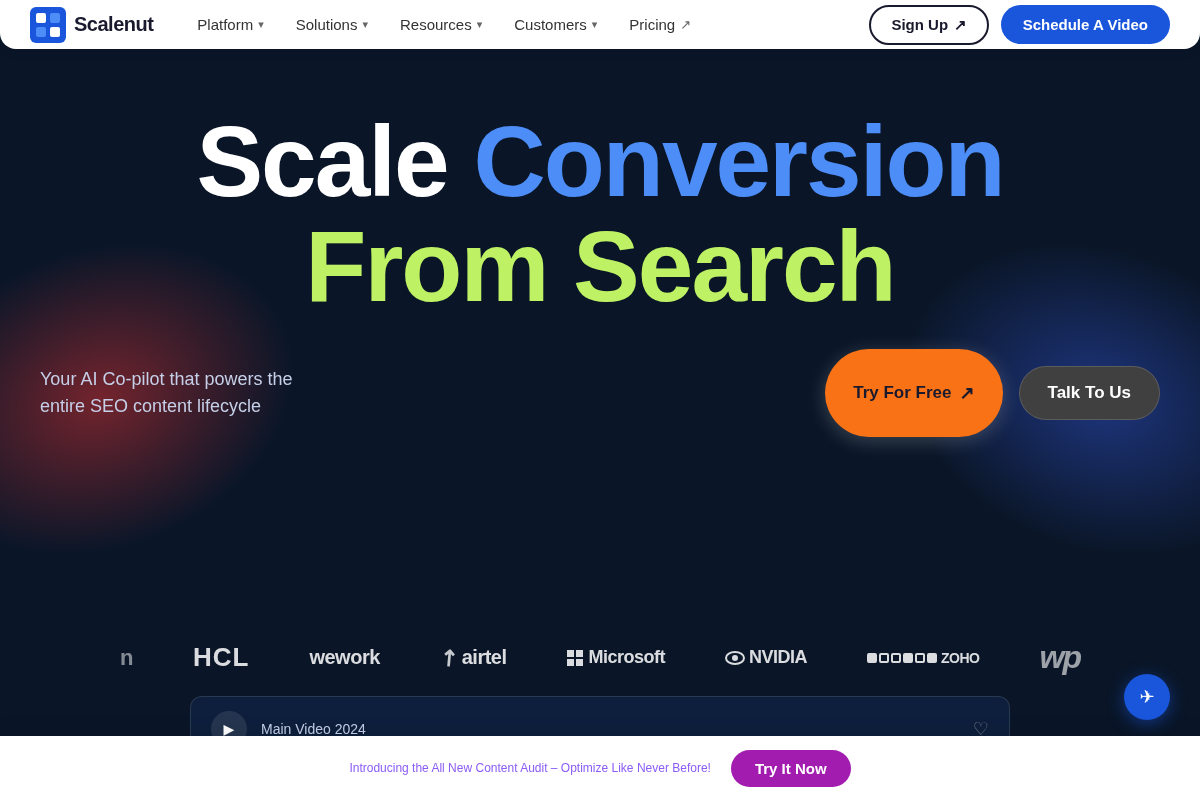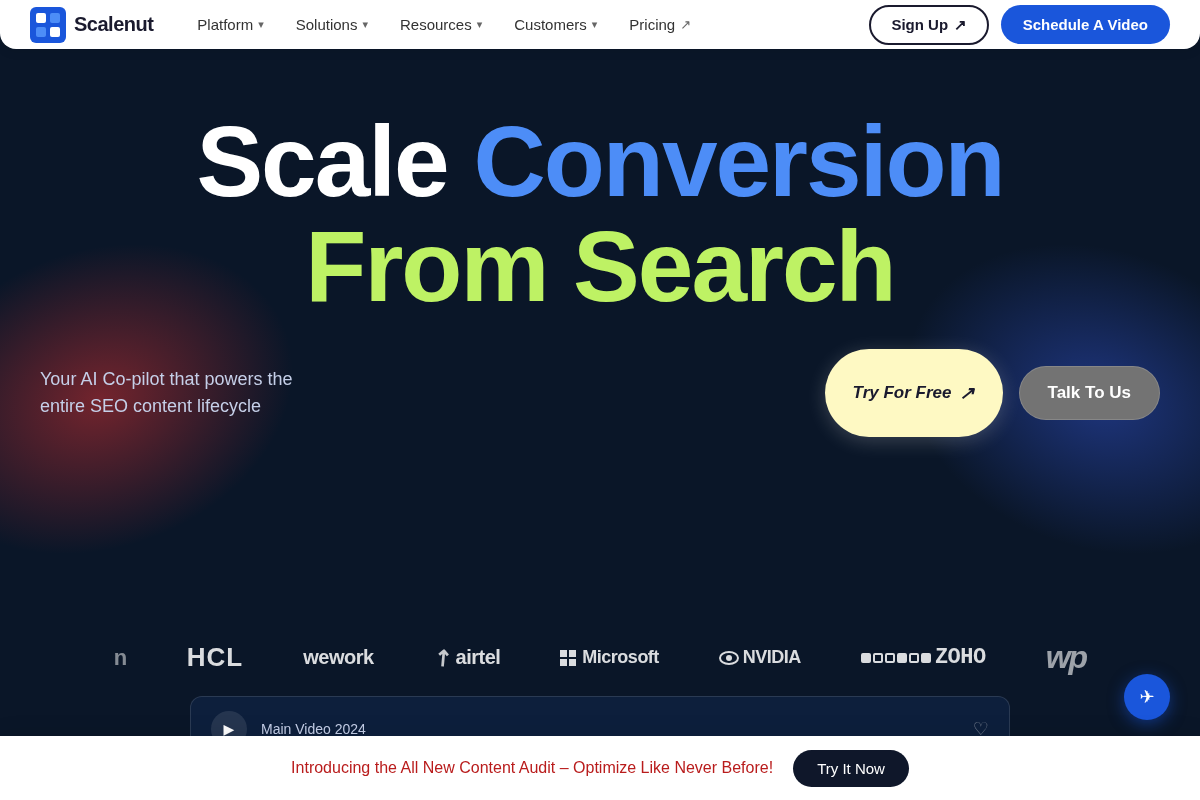--- a/index.html
+++ b/index.html
@@ -168,36 +168,35 @@
       text-align: left;
       max-width: 260px;
       line-height: 1.5;
     }
     .hero-buttons {
       display: flex;
       gap: 16px;
       align-items: center;
     }
     .btn-try {
-      background: #fef9c3;
+      background: #f97316;
       color: #1a1a2e;
       padding: 33px 28px;
       border-radius: 50px;
       font-size: 17px;
       font-weight: 700;
       cursor: pointer;
       border: none;
       display: flex;
       align-items: center;
       gap: 8px;
       box-shadow: 0 4px 20px rgba(255,255,255,0.2);
-      font-style: italic;
     }
     .btn-talk {
-      background: #737373;
+      background: #404040;
       color: #fff;
       padding: 16px 28px;
       border-radius: 50px;
       font-size: 17px;
       font-weight: 600;
       cursor: pointer;
       border: 1px solid rgba(255,255,255,0.15);
     }
 
     
@@ -217,21 +216,21 @@
       font-size: 20px;
       opacity: 0.85;
       white-space: nowrap;
       letter-spacing: -0.5px;
     }
     .logo-brand.hcl { font-size: 26px; letter-spacing: 1px; }
     .logo-brand.wework { font-size: 20px; font-weight: 700; }
     .logo-brand.airtel { font-size: 20px; display: flex; align-items: center; gap: 4px; }
     .logo-brand.microsoft { font-size: 18px; display: flex; align-items: center; gap: 6px; }
     .logo-brand.nvidia { font-size: 18px; display: flex; align-items: center; gap: 4px; }
-    .logo-brand.zoho { font-size: 22px; display: flex; align-items: center; gap: 4px; font-family: Liberation Mono, monospace; }
+    .logo-brand.zoho { font-size: 14px; display: flex; align-items: center; gap: 4px; }
     .logo-brand.wp { font-size: 22px; opacity: 0.7; }
 
     
     .video-preview {
       position: relative;
       z-index: 2;
       margin: 0 auto;
       width: 820px;
       background: #0d1f3c;
       border-radius: 12px 12px 0 0;
@@ -274,31 +273,31 @@
       background: #fff;
       height: 64px;
       display: flex;
       align-items: center;
       justify-content: center;
       gap: 20px;
       z-index: 200;
       box-shadow: 0 -2px 20px rgba(0,0,0,0.1);
     }
     .banner-text {
-      font-size: 16px;
+      font-size: 12px;
       font-weight: 500;
-      color: #b91c1c;
+      color: #8b5cf6;
     }
     .btn-try-it {
-      background: #0f172a;
+      background: #a21caf;
       color: #fff;
       padding: 10px 24px;
       border-radius: 50px;
       font-size: 15px;
-      font-weight: 400;
+      font-weight: 700;
       cursor: pointer;
       border: none;
     }
 
     
     .float-icon {
       position: absolute;
       bottom: 80px;
       right: 30px;
       width: 46px;

